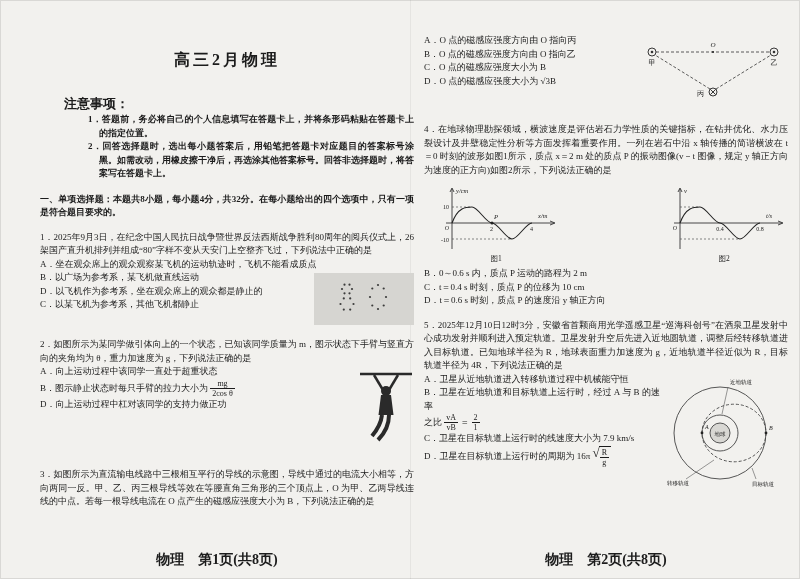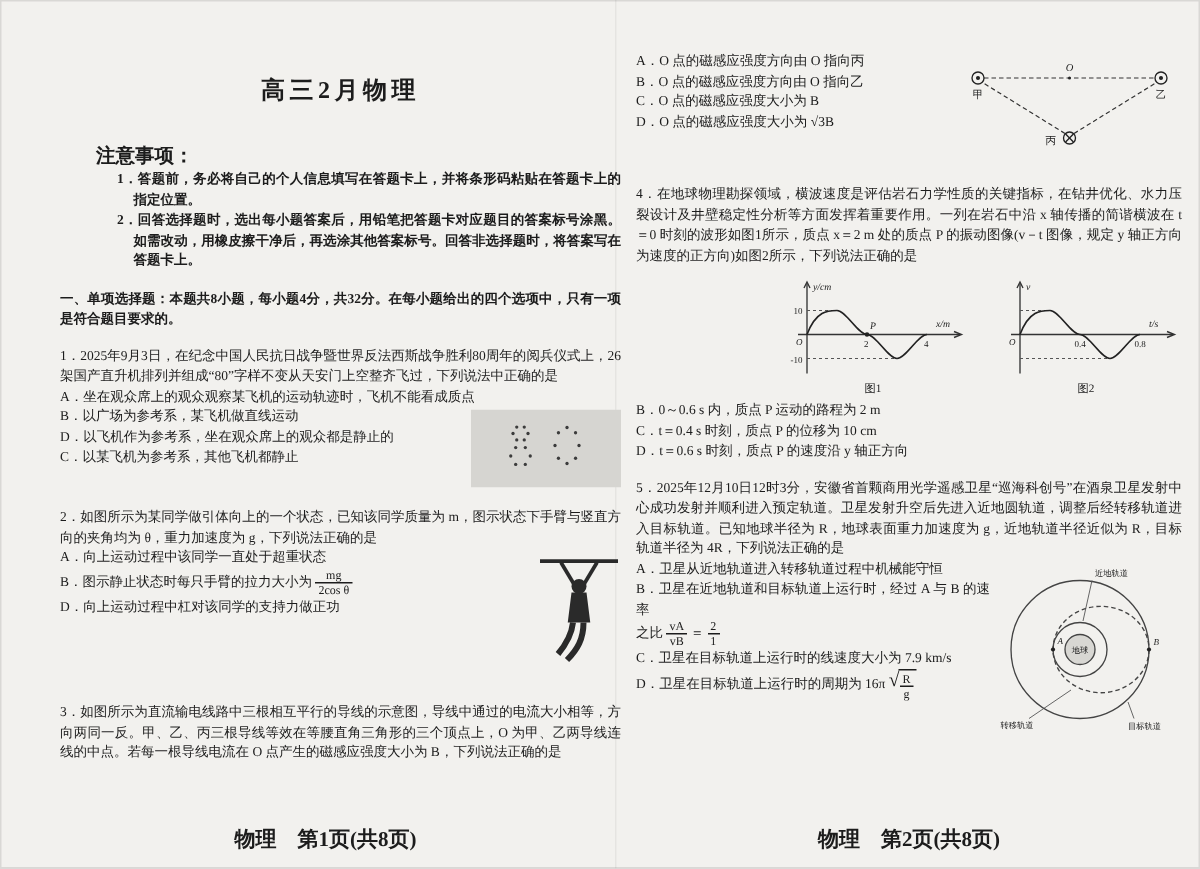--- a/index.html
+++ b/index.html
@@ -9,27 +9,27 @@
         font-family:"Liberation Serif","DejaVu Serif",serif;overflow:hidden;
         box-shadow:inset 0 0 0 1px #d9d8d5}
   .fold{position:absolute;left:410px;top:0;width:1px;height:100%;background:rgba(0,0,0,.05)}
   .page{position:absolute;top:0}
   .page-left{left:40px;width:374px}
   .page-right{left:424px;width:364px}
   .title{margin:50px 0 16px;text-align:center;font-size:16px;font-weight:700;letter-spacing:3px}
   p{margin:0}
   .stem,.opt,.notice-item,.sec-head{font-size:9px;line-height:13.5px;text-align:justify}
   .notice-head{font-size:13px;font-weight:700;margin:26px 0 2px 24px;line-height:14px}
-  .notice-item{margin-left:38px;padding-left:11px;text-indent:-11px;font-weight:700}
+  .notice-item{margin-left:48px;padding-left:11px;text-indent:-11px;font-weight:700}
   .sec-head{font-weight:700;margin-top:12px}
   .question{margin-top:11px}
   .opts{overflow:hidden}
   .q3opts{margin-top:34px}
   .figfloat{float:right;margin:2px 0 2px 6px}
-  .figrow{display:flex;gap:14px;justify-content:flex-end;margin:6px 0 4px 8px}
+  .figrow{display:flex;gap:14px;justify-content:space-between;margin:6px 0 4px 8px}
   .frac{display:inline-block;vertical-align:middle;text-align:center;font-size:8px;line-height:1.15}
   .frac .num{display:block;border-bottom:.75px solid #1c1c1c;padding:0 2px}
   .frac .den{display:block;padding:0 2px}
   .sqrt{display:inline-flex;align-items:flex-start;vertical-align:middle}
   .sqrt .rad{font-size:13px;line-height:1.1}
   .sqrt .body{border-top:.75px solid #1c1c1c;padding:1px 2px 0 1px;margin-left:-1px}
   .footer{position:absolute;top:551px;font-size:14px;font-weight:700;text-align:center}
   .footer-left{left:30px;width:374px}
   .footer-right{left:424px;width:364px}
   svg text{fill:#1c1c1c;font-family:"Liberation Serif","DejaVu Serif",serif}

